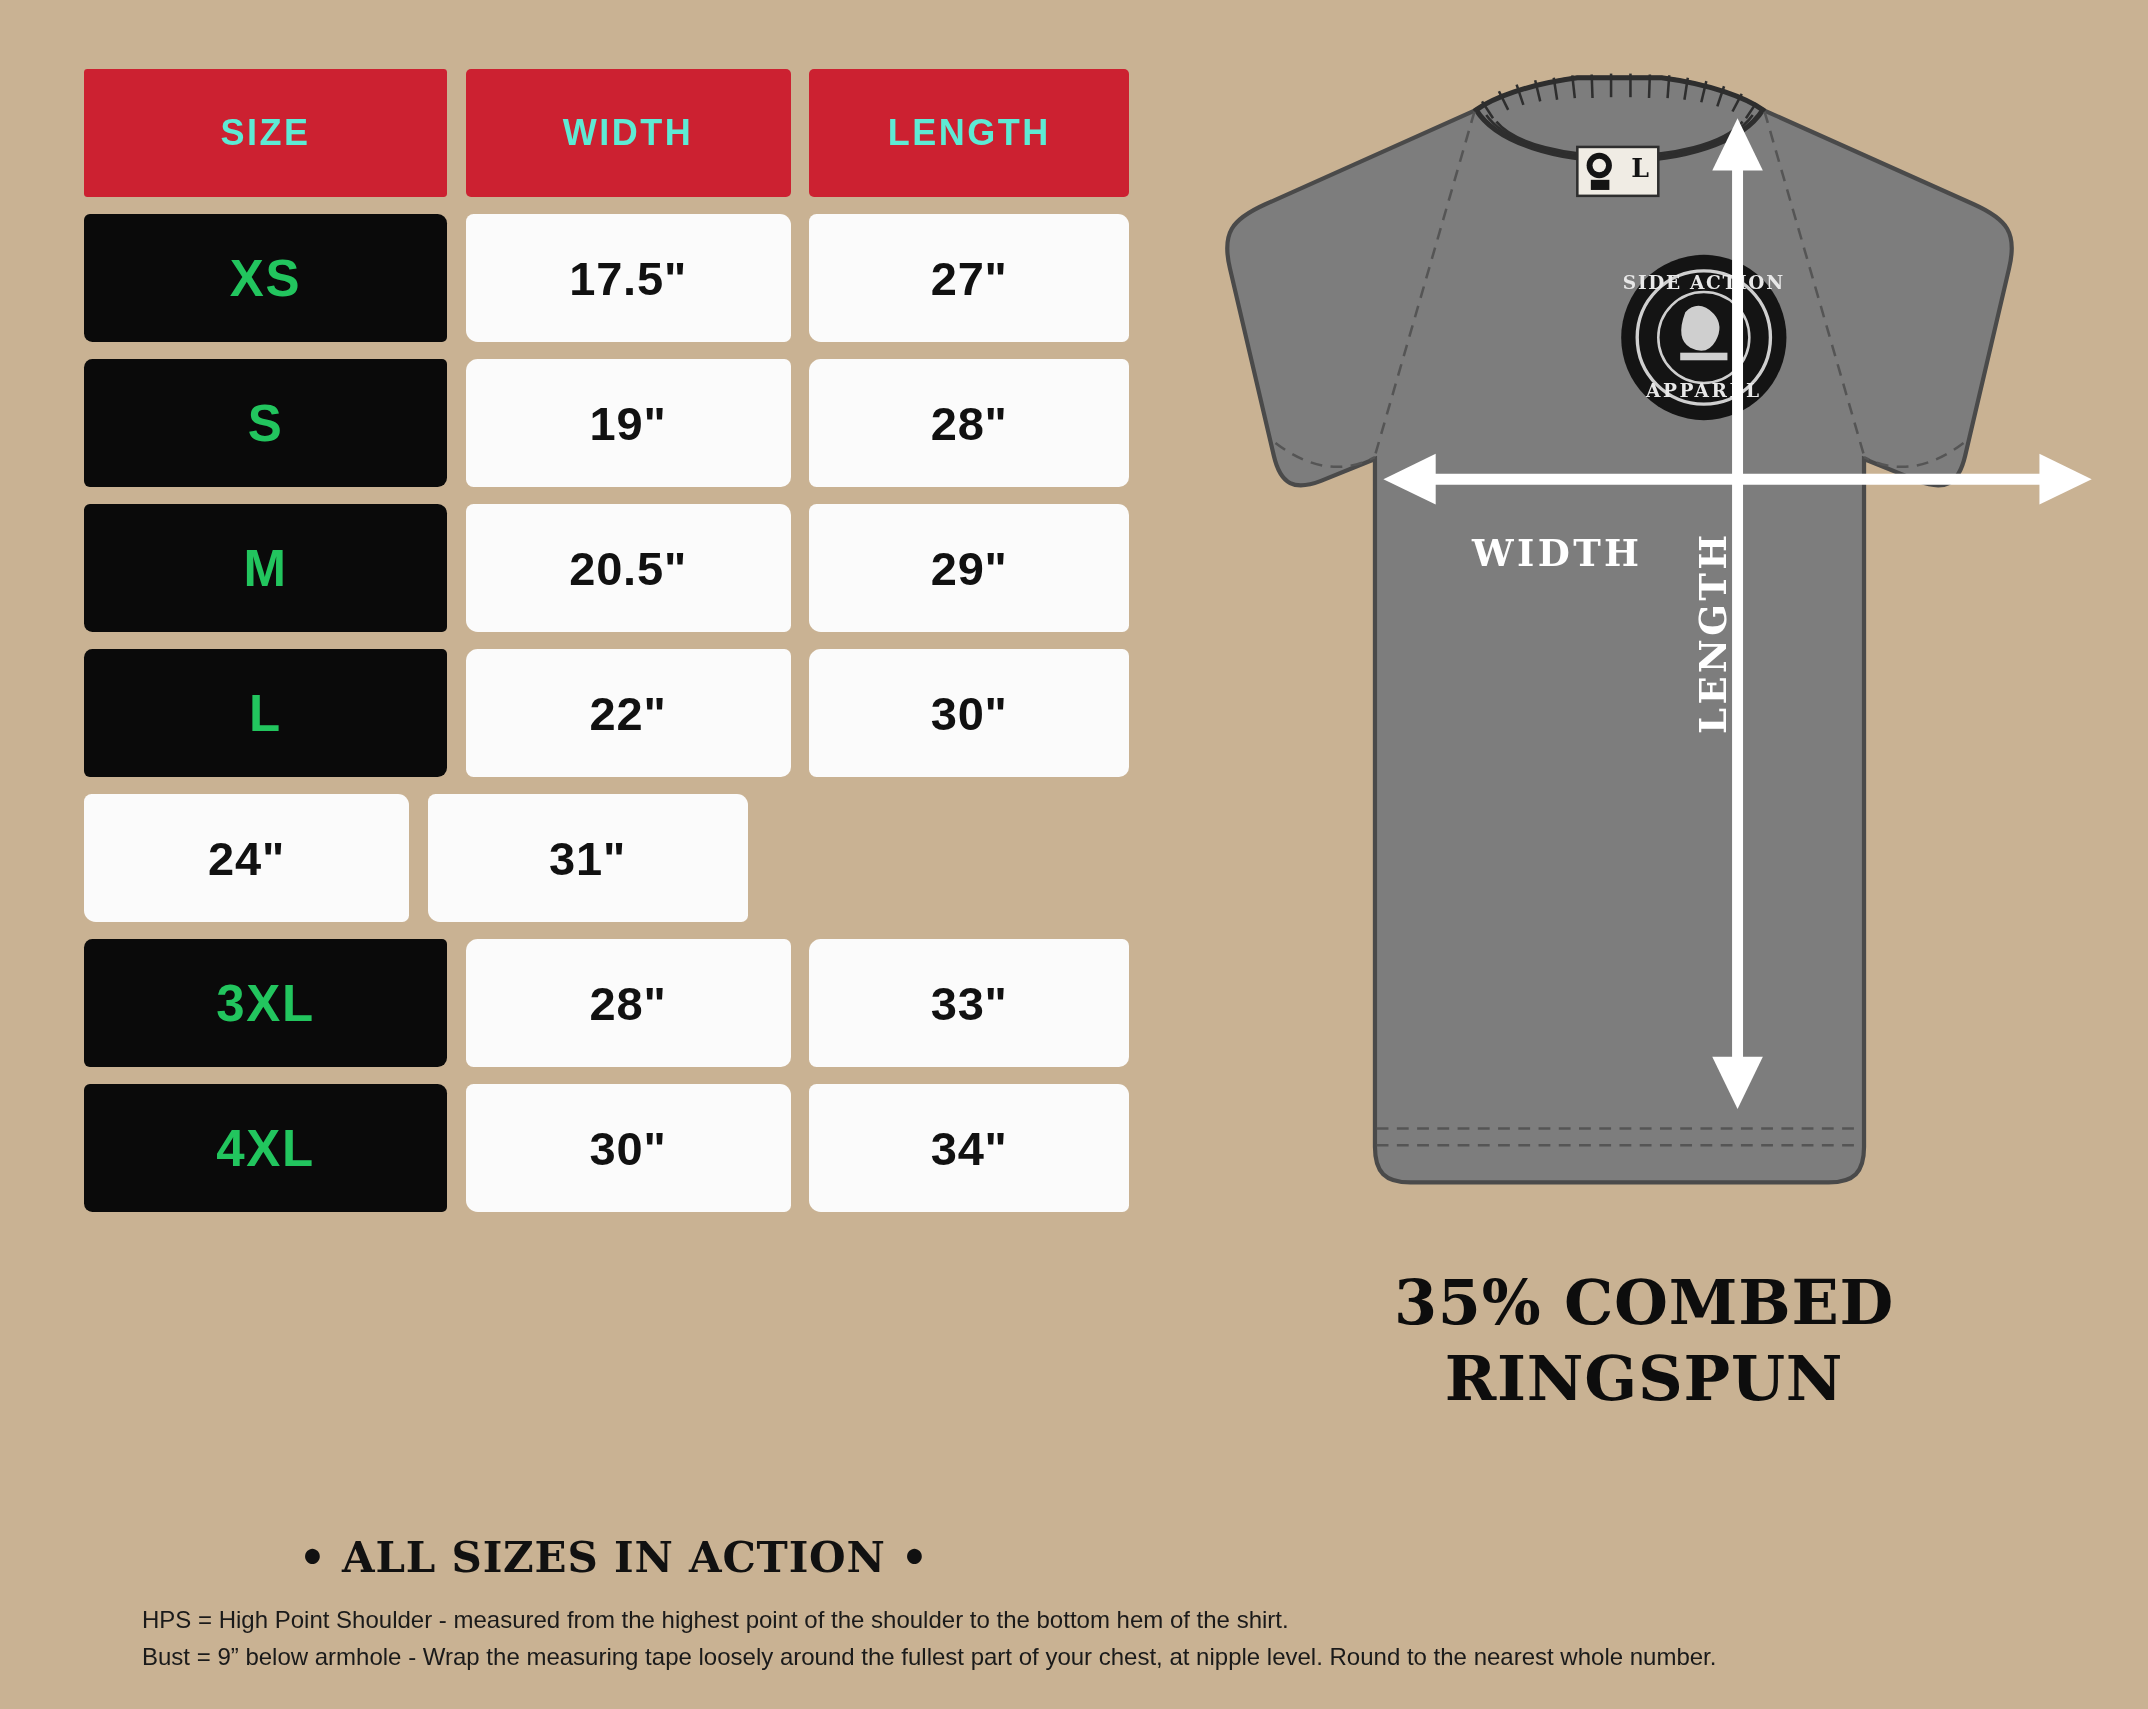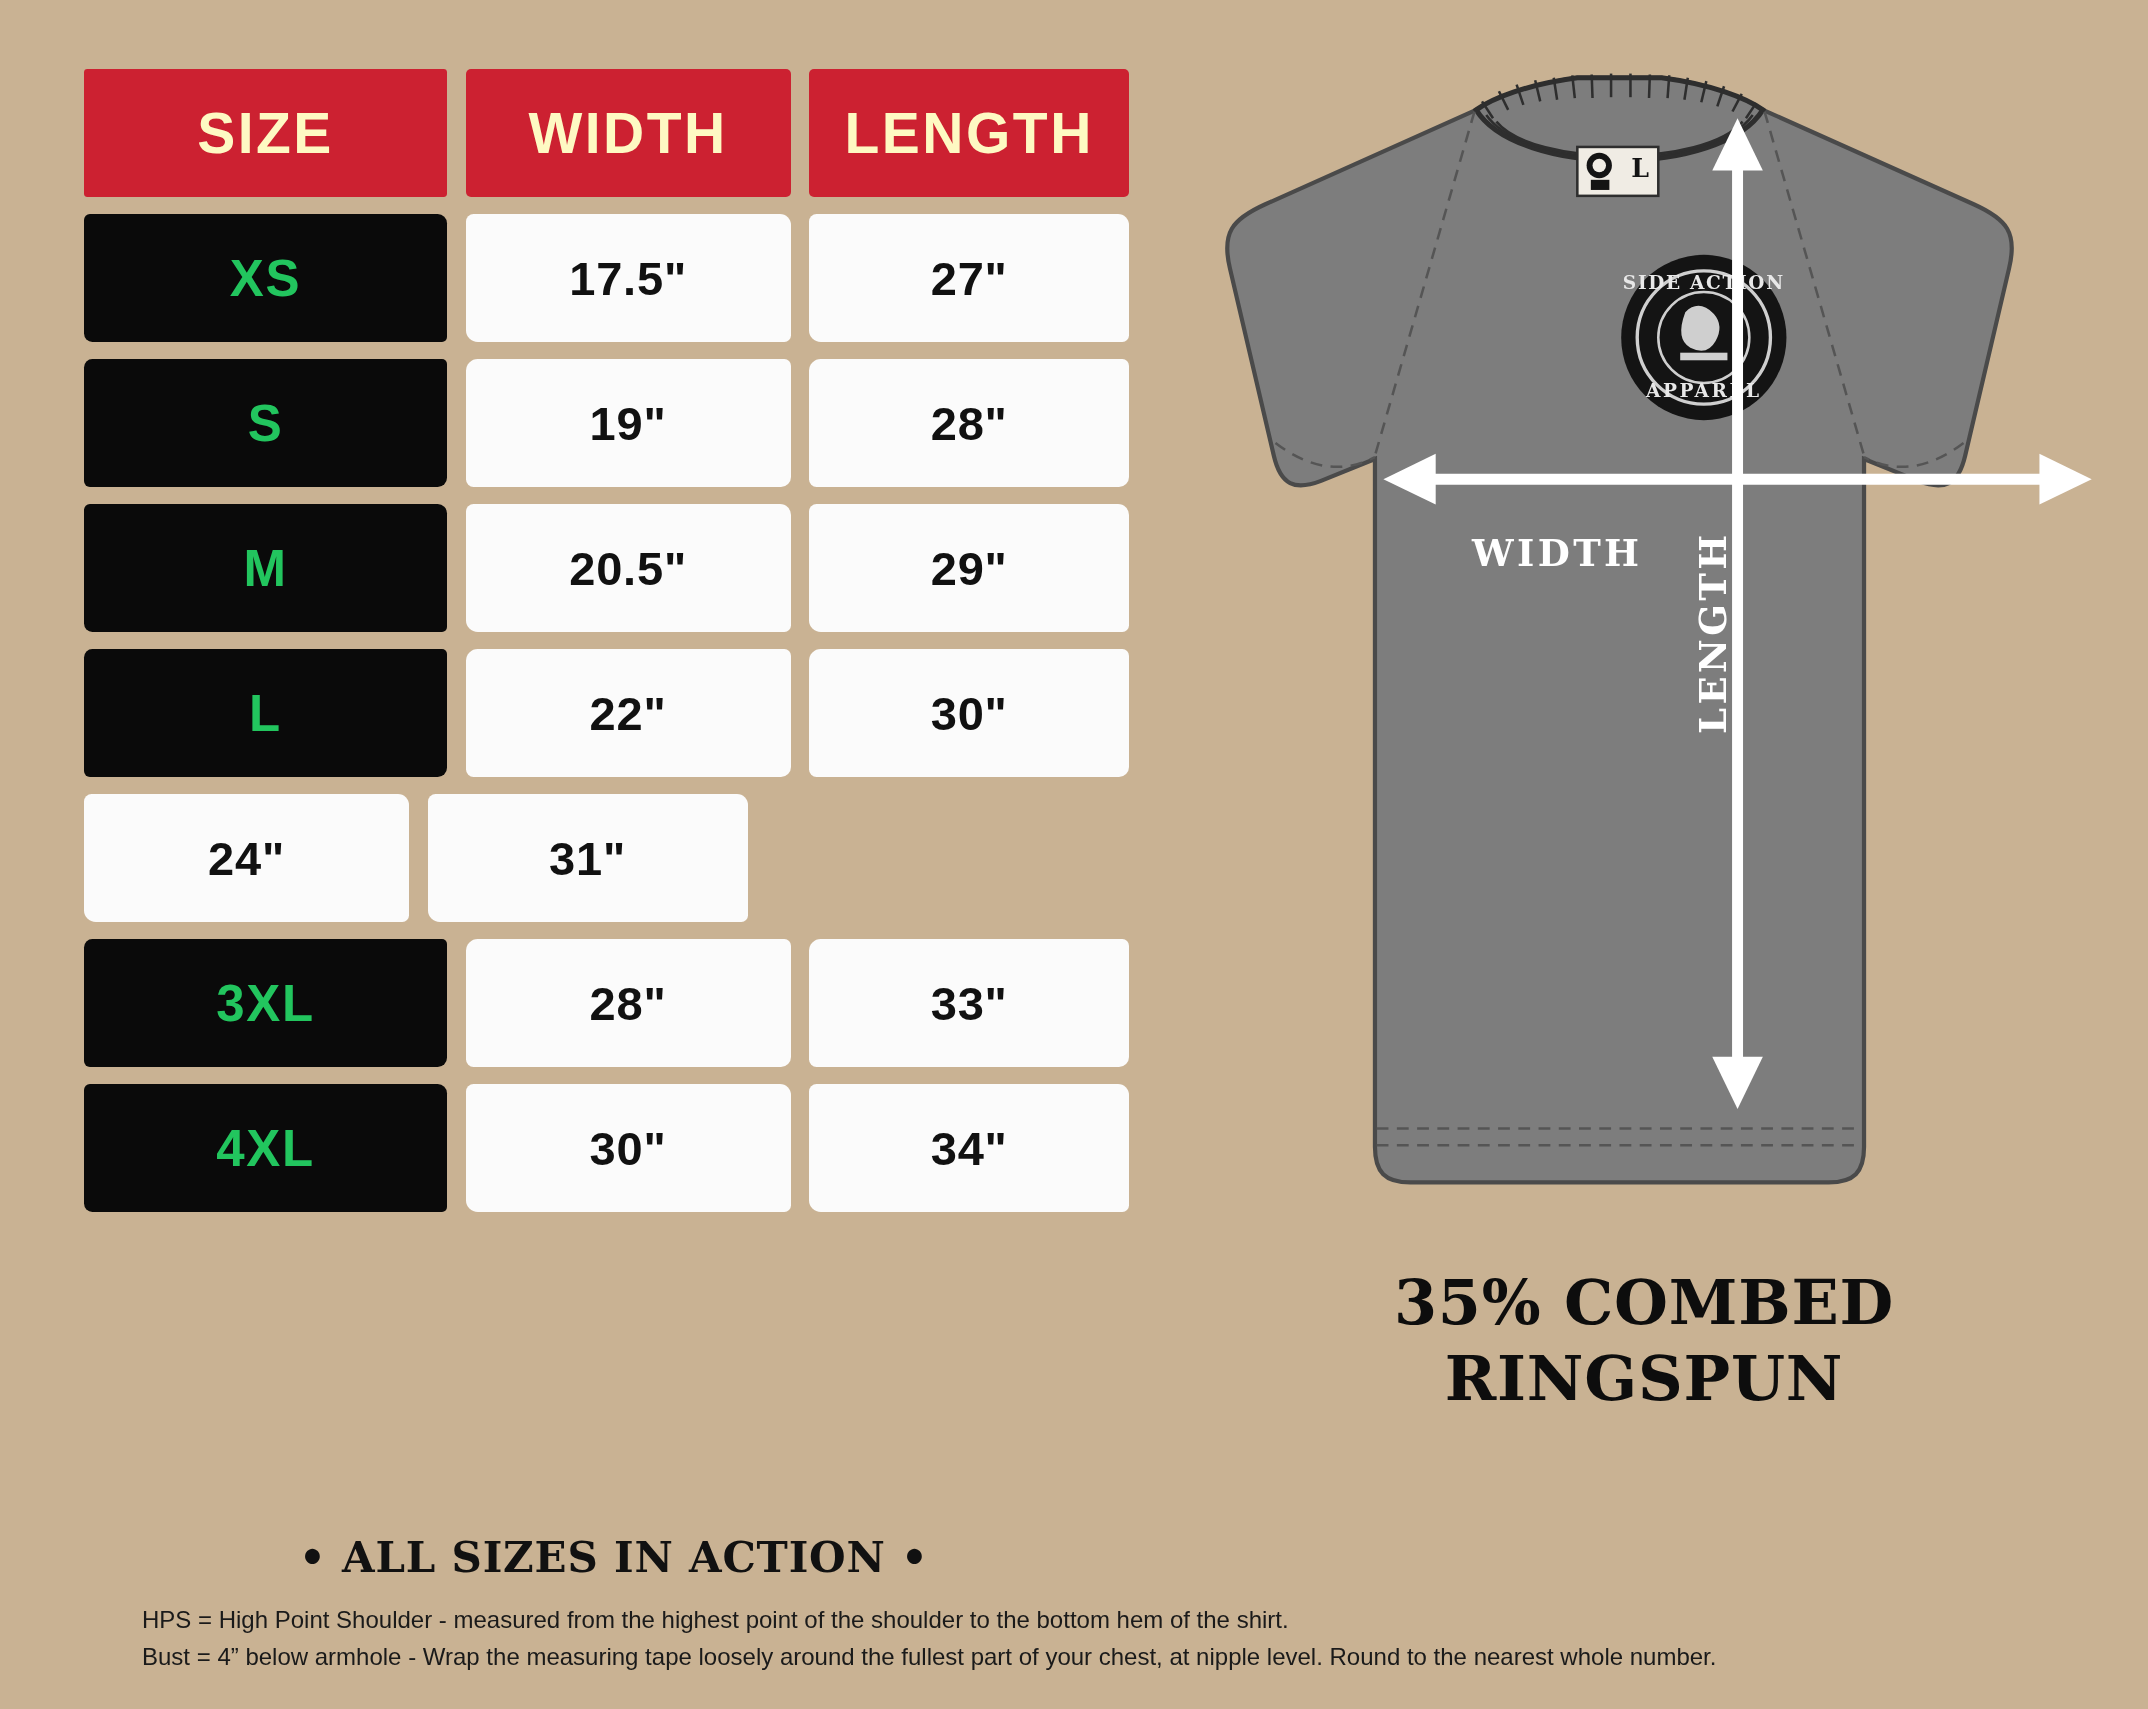--- a/index.html
+++ b/index.html
@@ -38,23 +38,23 @@
     width: 363px;
   }
   .cell-width {
     width: 325px;
   }
   .cell-length {
     width: 320px;
   }
   .header-cell {
     background: #cc2131;
-    color: #fef9c3;
-    font-weight: bold;
-    font-size: 57px;
+    color: #5eead4;
+    font-weight: bold;
+    font-size: 36px;
     letter-spacing: 2.5px;
     border-radius: 5px;
   }
   .header-cell.cell-size {
     border-radius: 3.4px 3.4px 3.4px 3.4px;
   }
   .size-cell {
     background: #0a0a0a;
     color: #22c55e;
     font-weight: bold;
@@ -205,21 +205,21 @@
     <div class="cell cell-width val-cell">30"</div>
     <div class="cell cell-length val-cell">34"</div>
   </div>
 
 </div>
 
 <div id="all-sizes-note">• ALL SIZES IN ACTION •</div>
 
 <div class="note-lines">
   <div class="note-line">HPS = High Point Shoulder - measured from the highest point of the shoulder to the bottom hem of the shirt.</div>
-  <div class="note-line">Bust = 4” below armhole - Wrap the measuring tape loosely around the fullest part of your chest, at nipple level. Round to the nearest whole number.</div>
+  <div class="note-line">Bust = 9” below armhole - Wrap the measuring tape loosely around the fullest part of your chest, at nipple level. Round to the nearest whole number.</div>
 </div>
 
 <div id="shirt-graphic">
   <svg width="995" height="1181" viewBox="0 0 1180 1400" xmlns="http://www.w3.org/2000/svg">
 
     <path d="M420,60
              C455,40 495,28 540,22
              L640,22
              C685,28 725,40 760,60
              L1010,172

